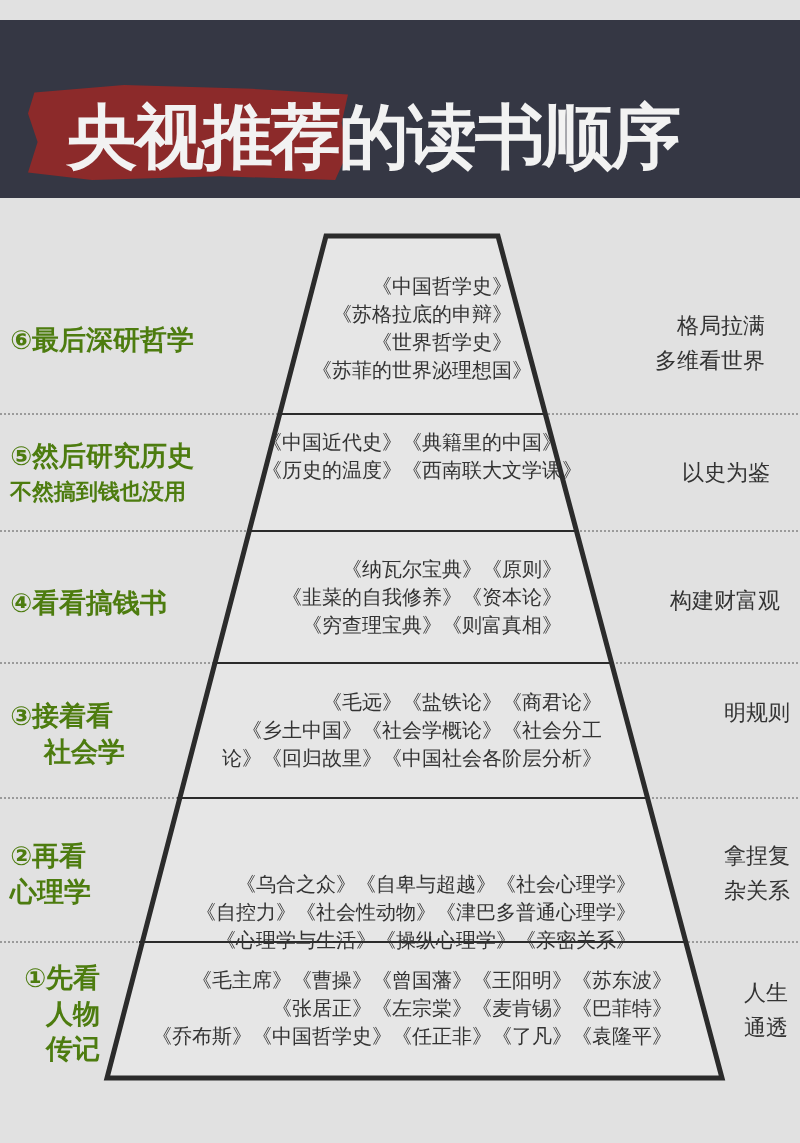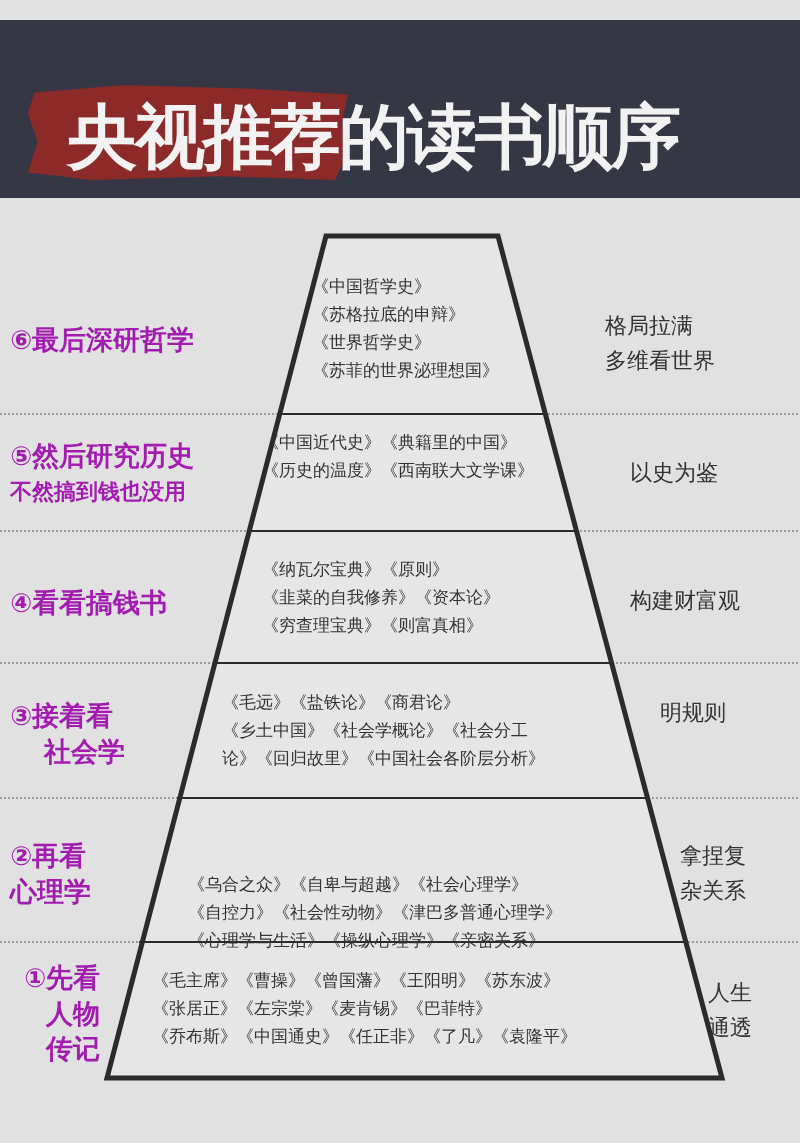--- a/index.html
+++ b/index.html
@@ -16,28 +16,28 @@
     background:#8c2a2a;
     clip-path: polygon(2% 8%, 30% 0%, 70% 4%, 100% 10%, 98% 40%, 100% 70%, 96% 100%, 60% 96%, 20% 100%, 0% 92%, 3% 60%, 0% 30%);
   }
   .title {
     position:absolute; left:67px; top:92px; width:700px; height:90px;
     font-size:70px; font-weight:bold; color:#f2f2f2; letter-spacing:-2px;
     line-height:90px; white-space:nowrap;
   }
   svg.pyr { position:absolute; left:0; top:0; }
   .step-label {
-    position:absolute; color:#a21caf; font-weight:bold; font-size:27px; line-height:35px;
+    position:absolute; color:#4d7c0f; font-weight:bold; font-size:27px; line-height:35px;
   }
   .step-label .num { font-size:26px; }
   .books {
-    position:absolute; text-align:left; color:#333; font-size:17px; line-height:28px; white-space:nowrap;
+    position:absolute; text-align:right; color:#333; font-size:20px; line-height:28px; white-space:nowrap;
   }
   .goal {
-    position:absolute; text-align:left; color:#333; font-size:22px; line-height:35px;
+    position:absolute; text-align:right; color:#333; font-size:22px; line-height:35px;
   }
 </style>
 </head>
 <body>
 
 <div class="header"></div>
 <div class="brush"></div>
 <div class="title"><span>央视推荐</span><span>的读书顺序</span></div>
 
 <svg class="pyr" width="800" height="1143">
@@ -128,18 +128,18 @@
 </div>
 
 <div class="step-label" style="left:10px; top:960px; text-align:right; width:90px;">
   <div><span class="num">①</span><span>先看</span></div>
   <div>人物</div>
   <div>传记</div>
 </div>
 <div class="books" style="left:152px; top:966px; width:520px;">
   <div>《毛主席》《曹操》《曾国藩》《王阳明》《苏东波》</div>
   <div>《张居正》《左宗棠》《麦肯锡》《巴菲特》</div>
-  <div>《乔布斯》《中国通史》《任正非》《了凡》《袁隆平》</div>
+  <div>《乔布斯》《中国哲学史》《任正非》《了凡》《袁隆平》</div>
 </div>
 <div class="goal" style="left:708px; top:975px; width:80px;">
   <div>人生</div>
   <div>通透</div>
 </div>
 
 </body></html>

